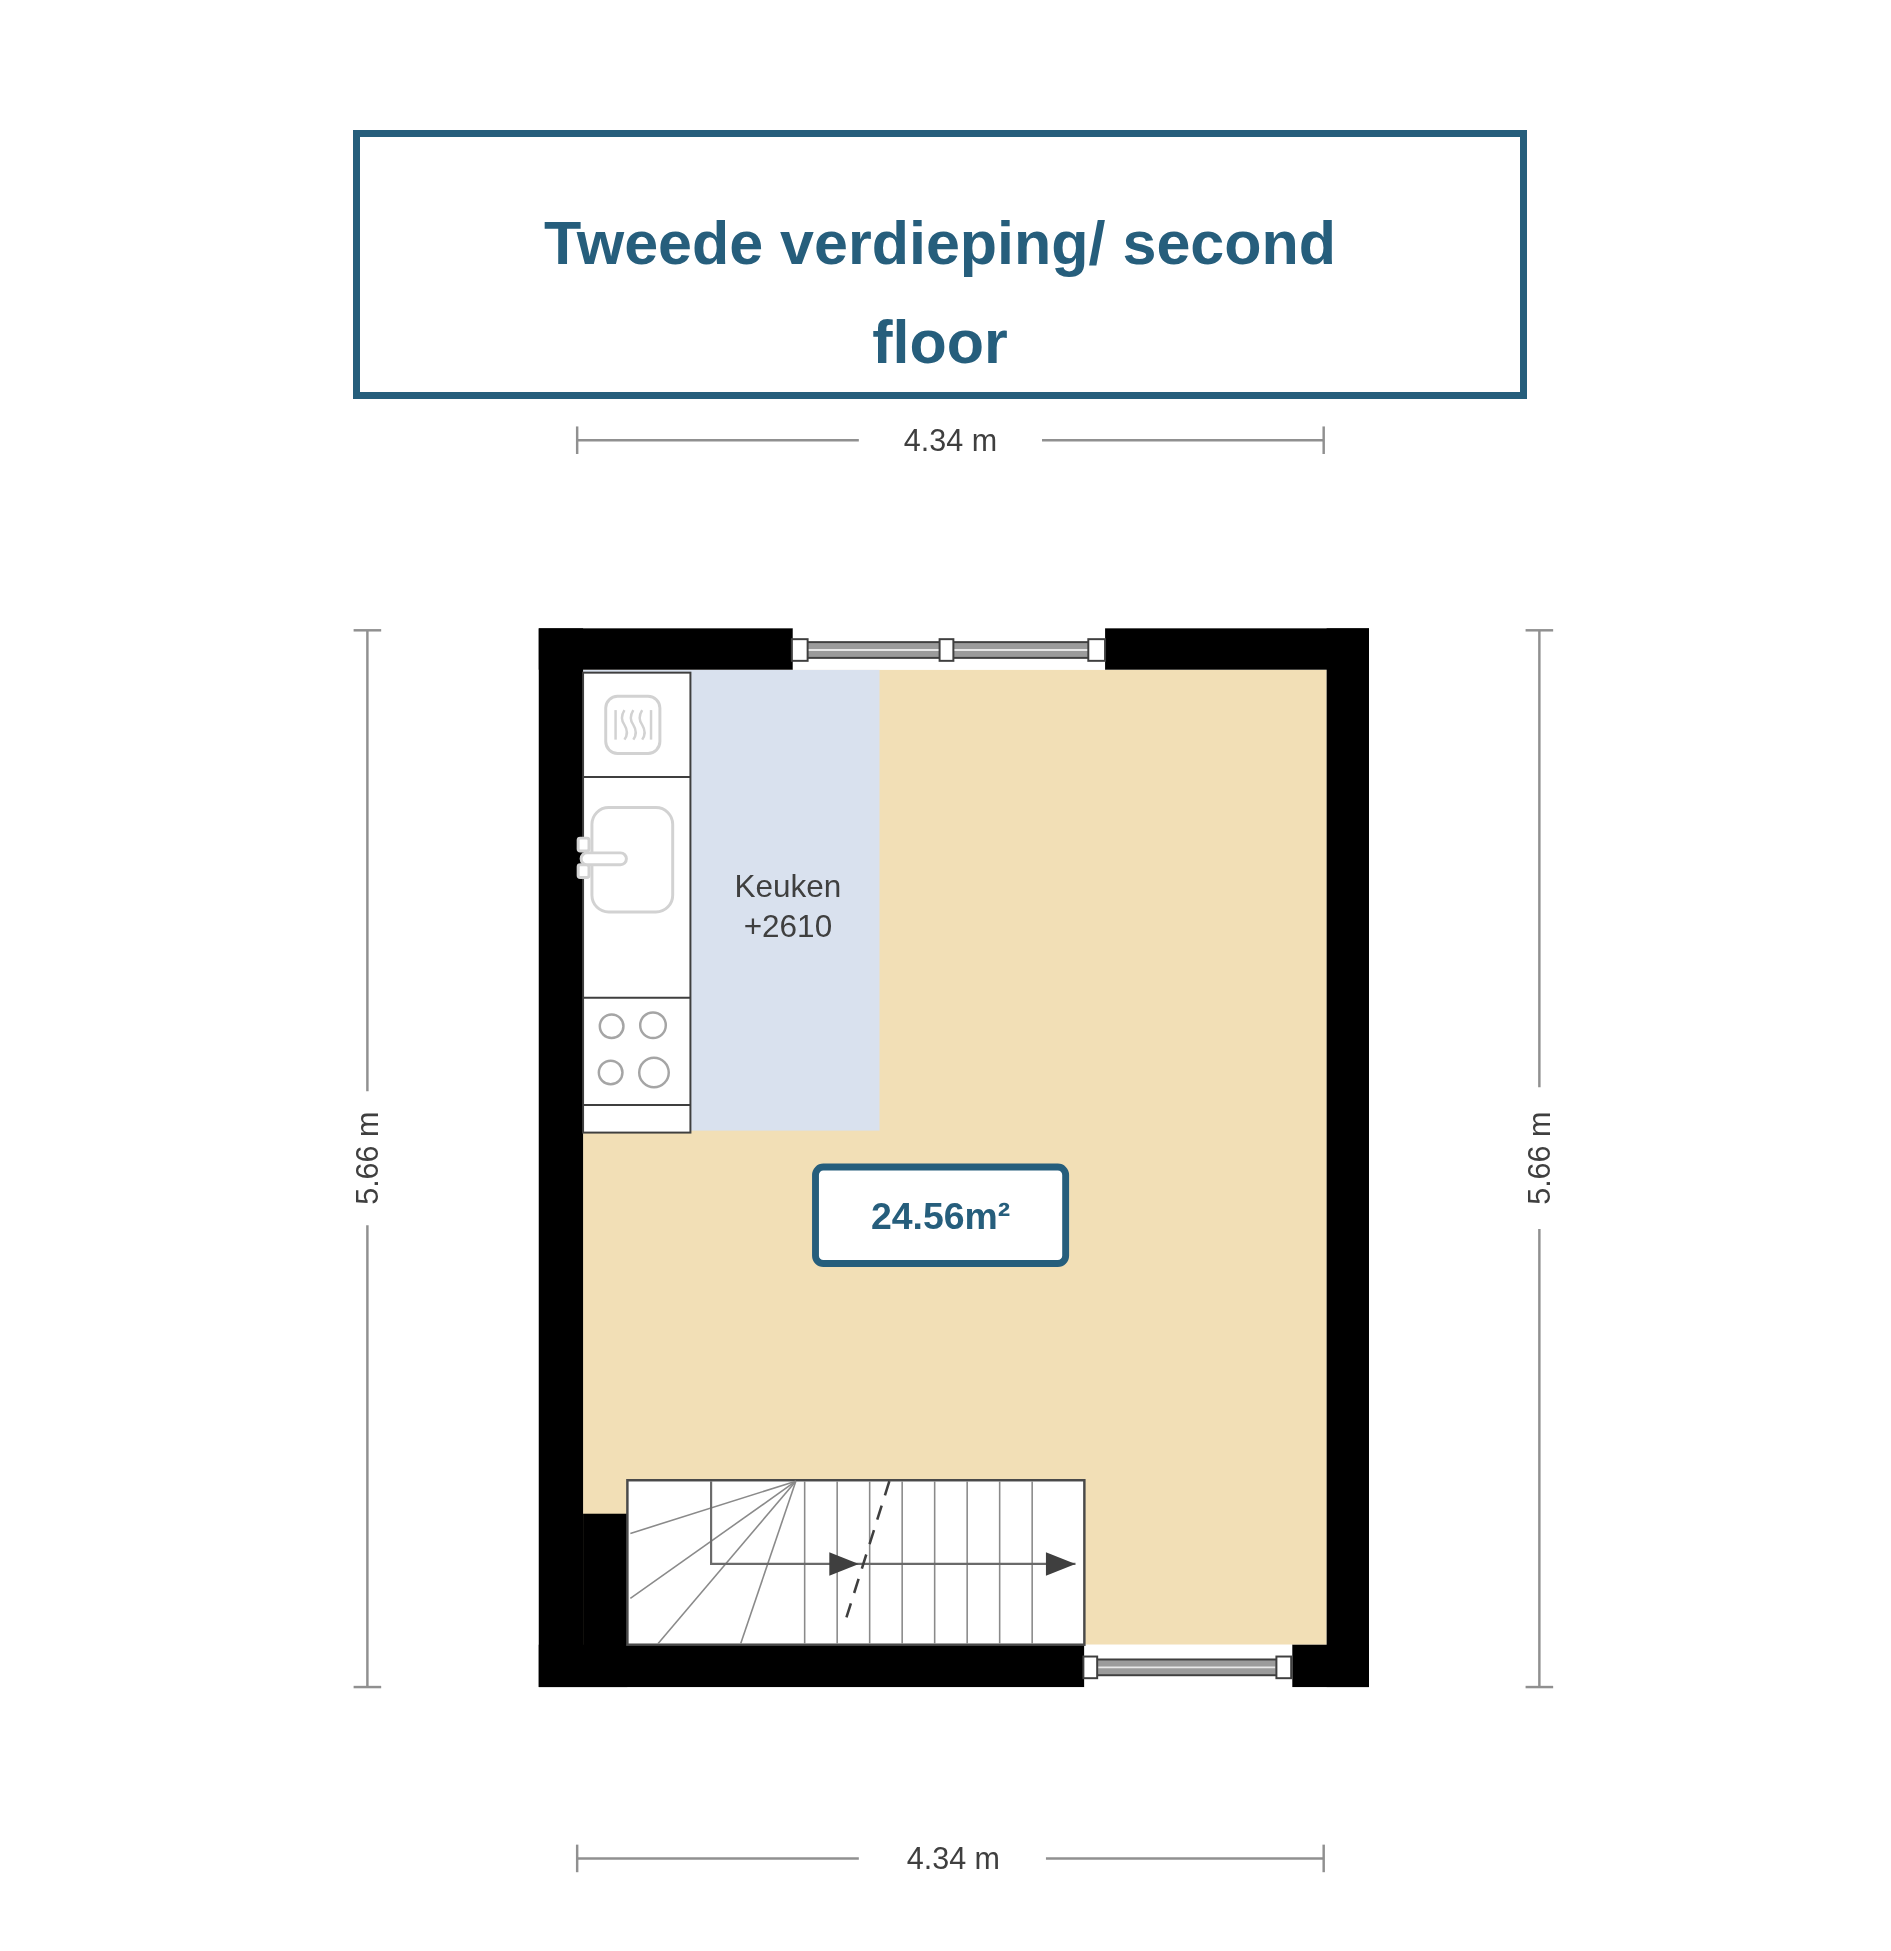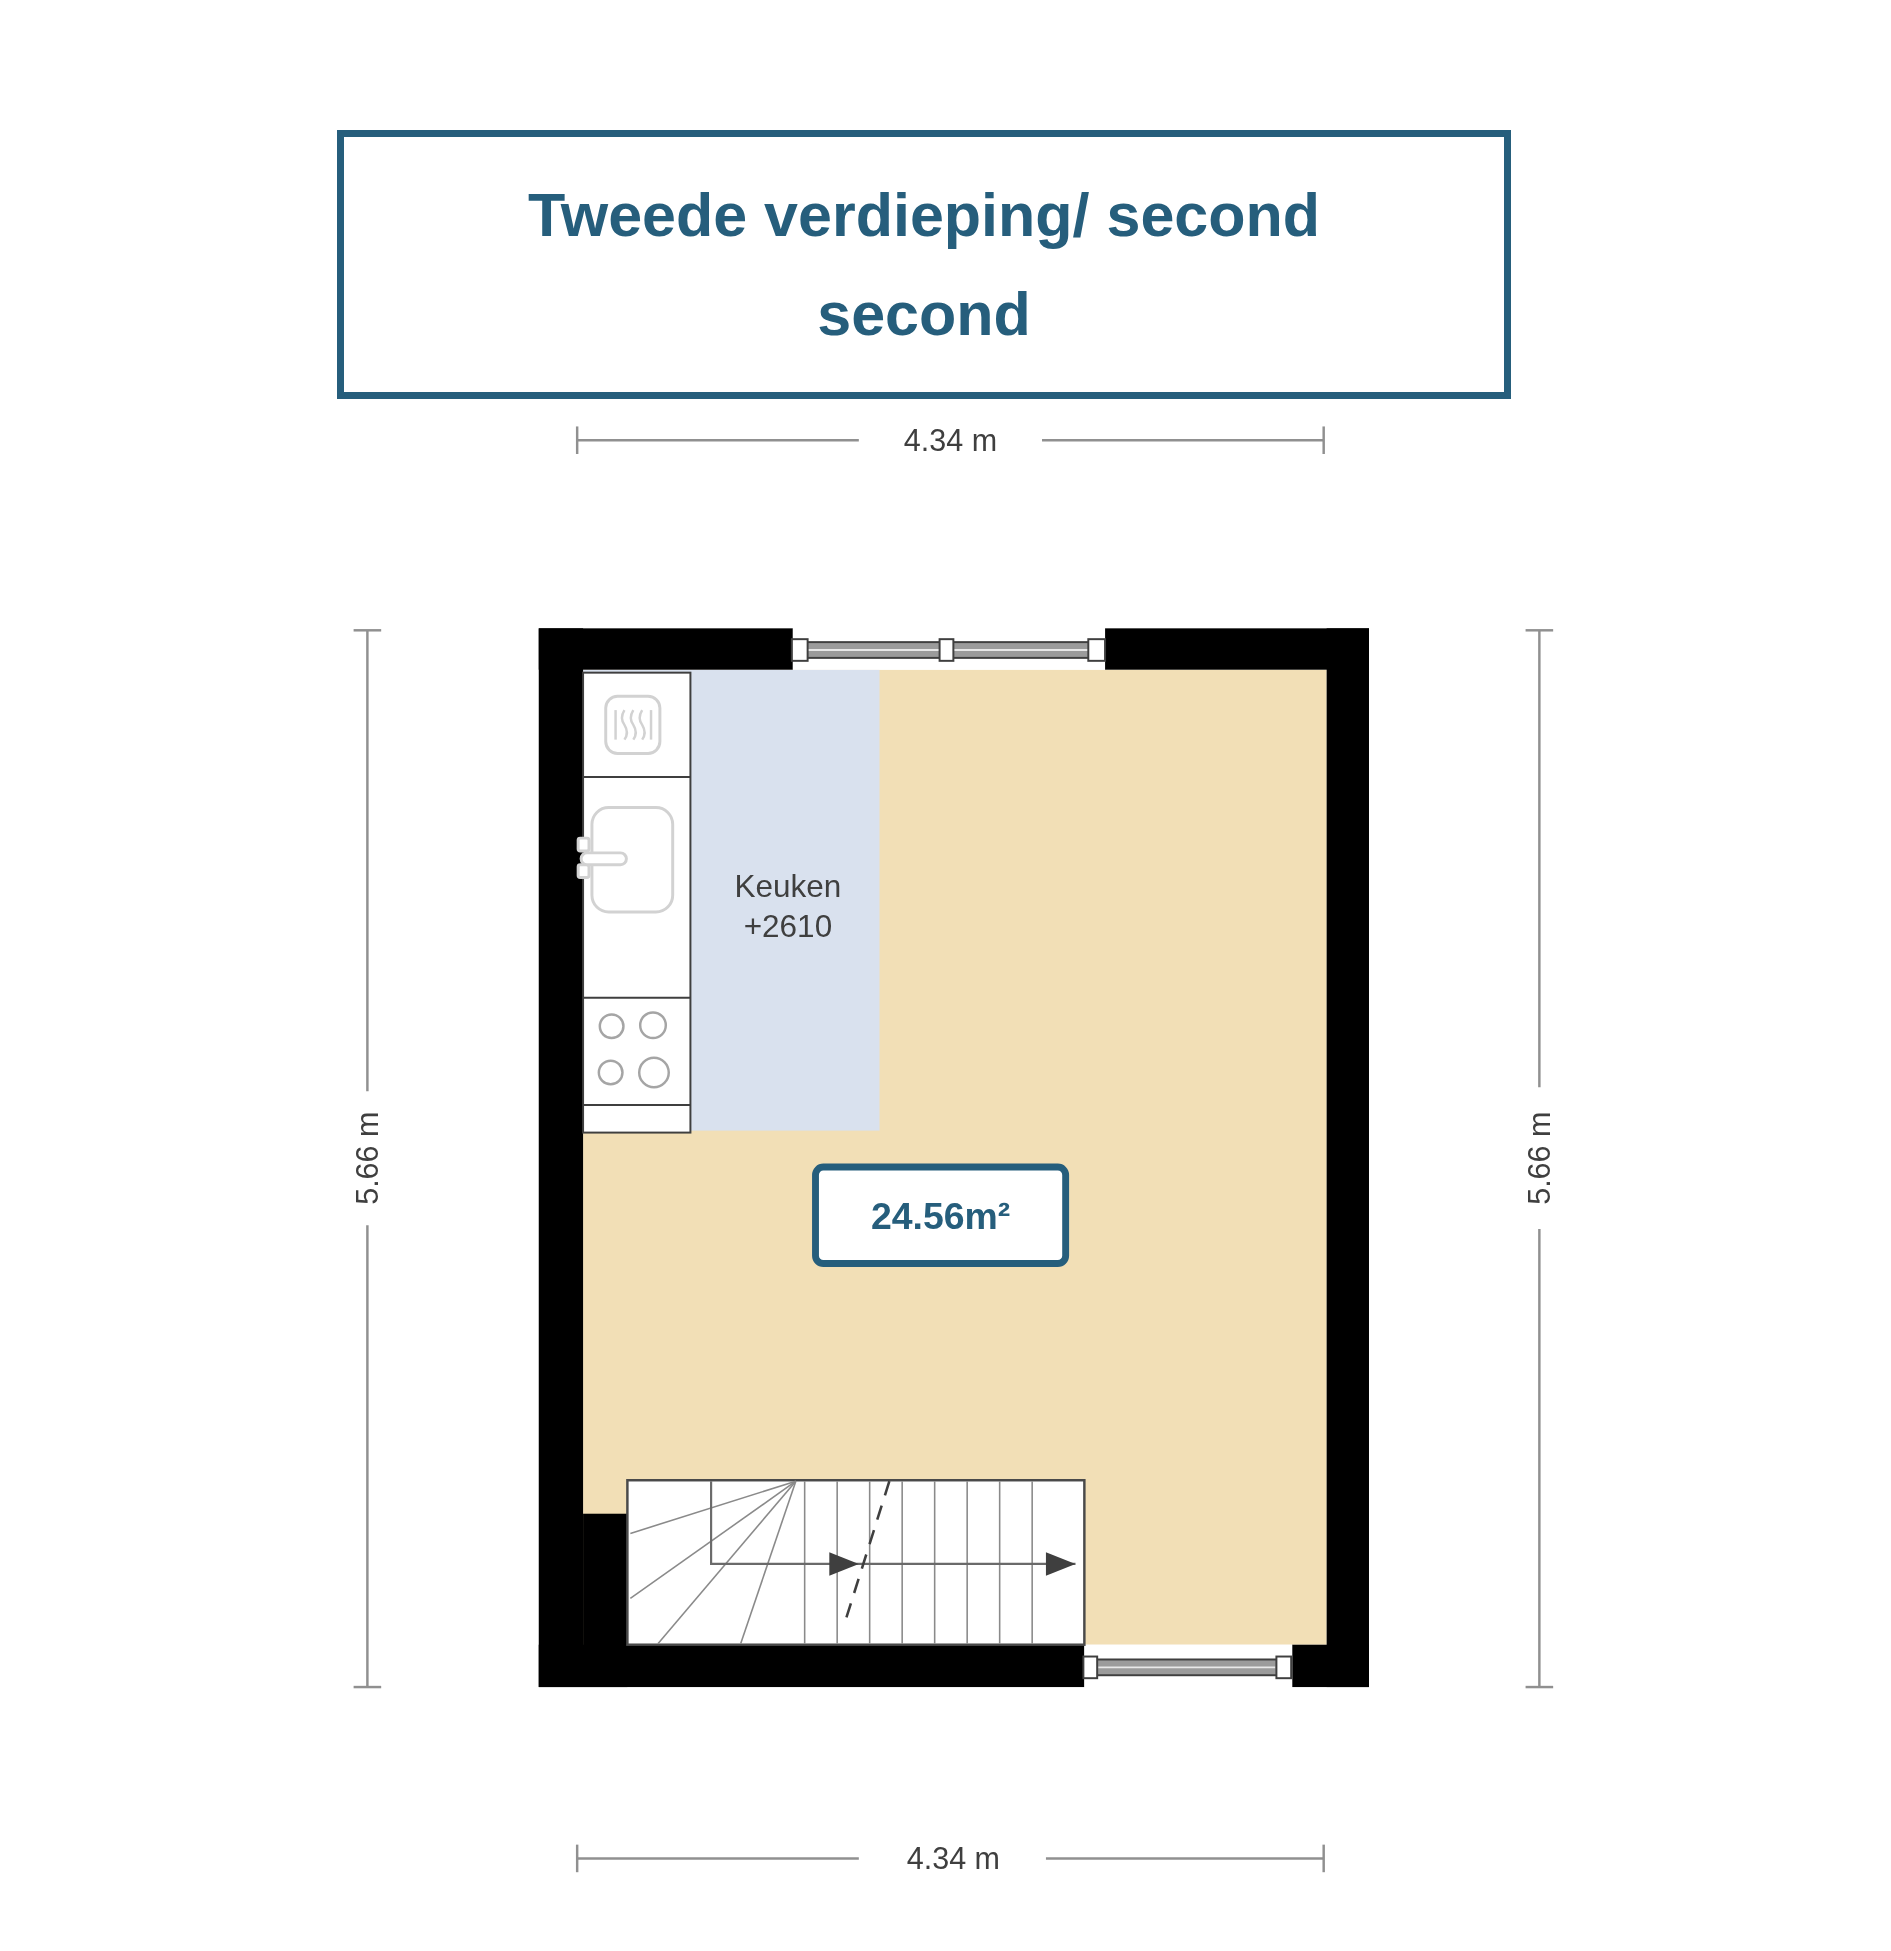--- a/index.html
+++ b/index.html
@@ -1,23 +1,23 @@
 <!DOCTYPE html>
 <html><head>
 <meta charset="utf-8">
 <style>
   html,body{margin:0;padding:0;background:#ffffff;}
   body{
     width:1891px;height:1951px;position:relative;
     font-family:"Liberation Sans", sans-serif;
   }
   .title-box{
-    position:absolute;left:337px;top:130px;width:1174px;height:269px;
+    position:absolute;left:353px;top:130px;width:1174px;height:269px;
     border:7.9px solid #265e7c;box-sizing:border-box;background:#ffffff;
-    display:flex;flex-direction:column;align-items:center;justify-content:center;
+    display:flex;flex-direction:column;align-items:center;justify-content:flex-end;
   }
   .title-box .line{
     display:block;color:#265e7c;font-weight:bold;font-size:61px;line-height:99px;
     text-align:center;white-space:nowrap;
   }
   svg{position:absolute;left:0;top:0;}
   .dim-line{stroke:#909090;stroke-width:2.5;fill:none;}
   .dim-text{fill:#3f3f3f;font-size:31px;font-family:"Liberation Sans",sans-serif;}
   .room-text{fill:#3f3f3f;font-size:32px;font-family:"Liberation Sans",sans-serif;}
   .wall{fill:#000000;stroke:none;}
@@ -37,21 +37,21 @@
   .arrowhead{fill:#3f3f3f;stroke:none;}
   .breakline{stroke:#3f3f3f;stroke-width:2.6;stroke-dasharray:15 11;fill:none;}
   .area-box{fill:#ffffff;stroke:#265e7c;stroke-width:7;}
   .area-text{fill:#265e7c;font-size:38px;font-weight:bold;font-family:"Liberation Sans",sans-serif;}
 </style>
 </head>
 <body>
 
 <div class="title-box">
   <span class="line">Tweede verdieping/ second</span>
-  <span class="line">second</span>
+  <span class="line">floor</span>
 </div>
 
 <svg width="1891" height="1951" viewBox="0 0 1920 1981">
 
   <g>
     <line class="dim-line" x1="586" y1="447" x2="872" y2="447"></line>
     <line class="dim-line" x1="1058" y1="447" x2="1344" y2="447"></line>
     <line class="dim-line" x1="586" y1="433" x2="586" y2="461"></line>
     <line class="dim-line" x1="1344" y1="433" x2="1344" y2="461"></line>
     <text class="dim-text" x="965" y="447" dy="11" text-anchor="middle">4.34 m</text>

